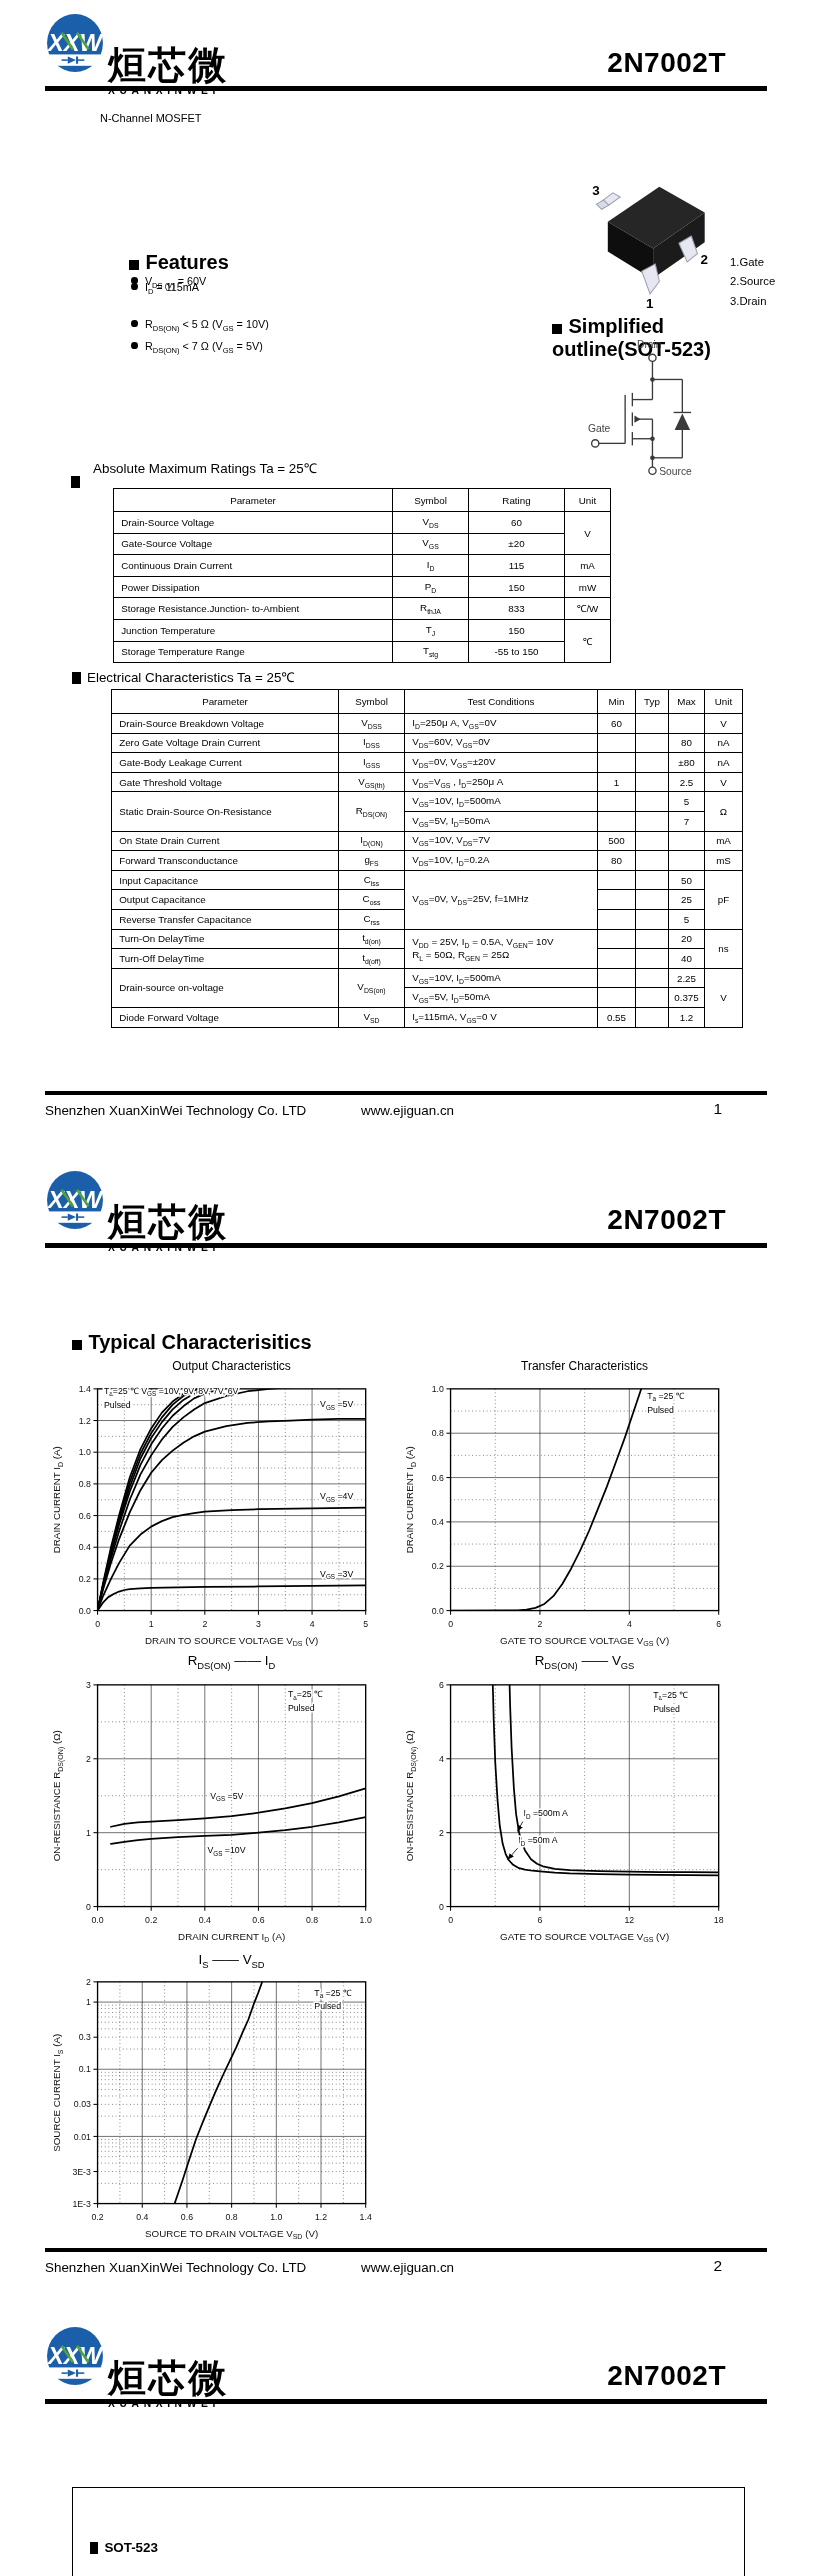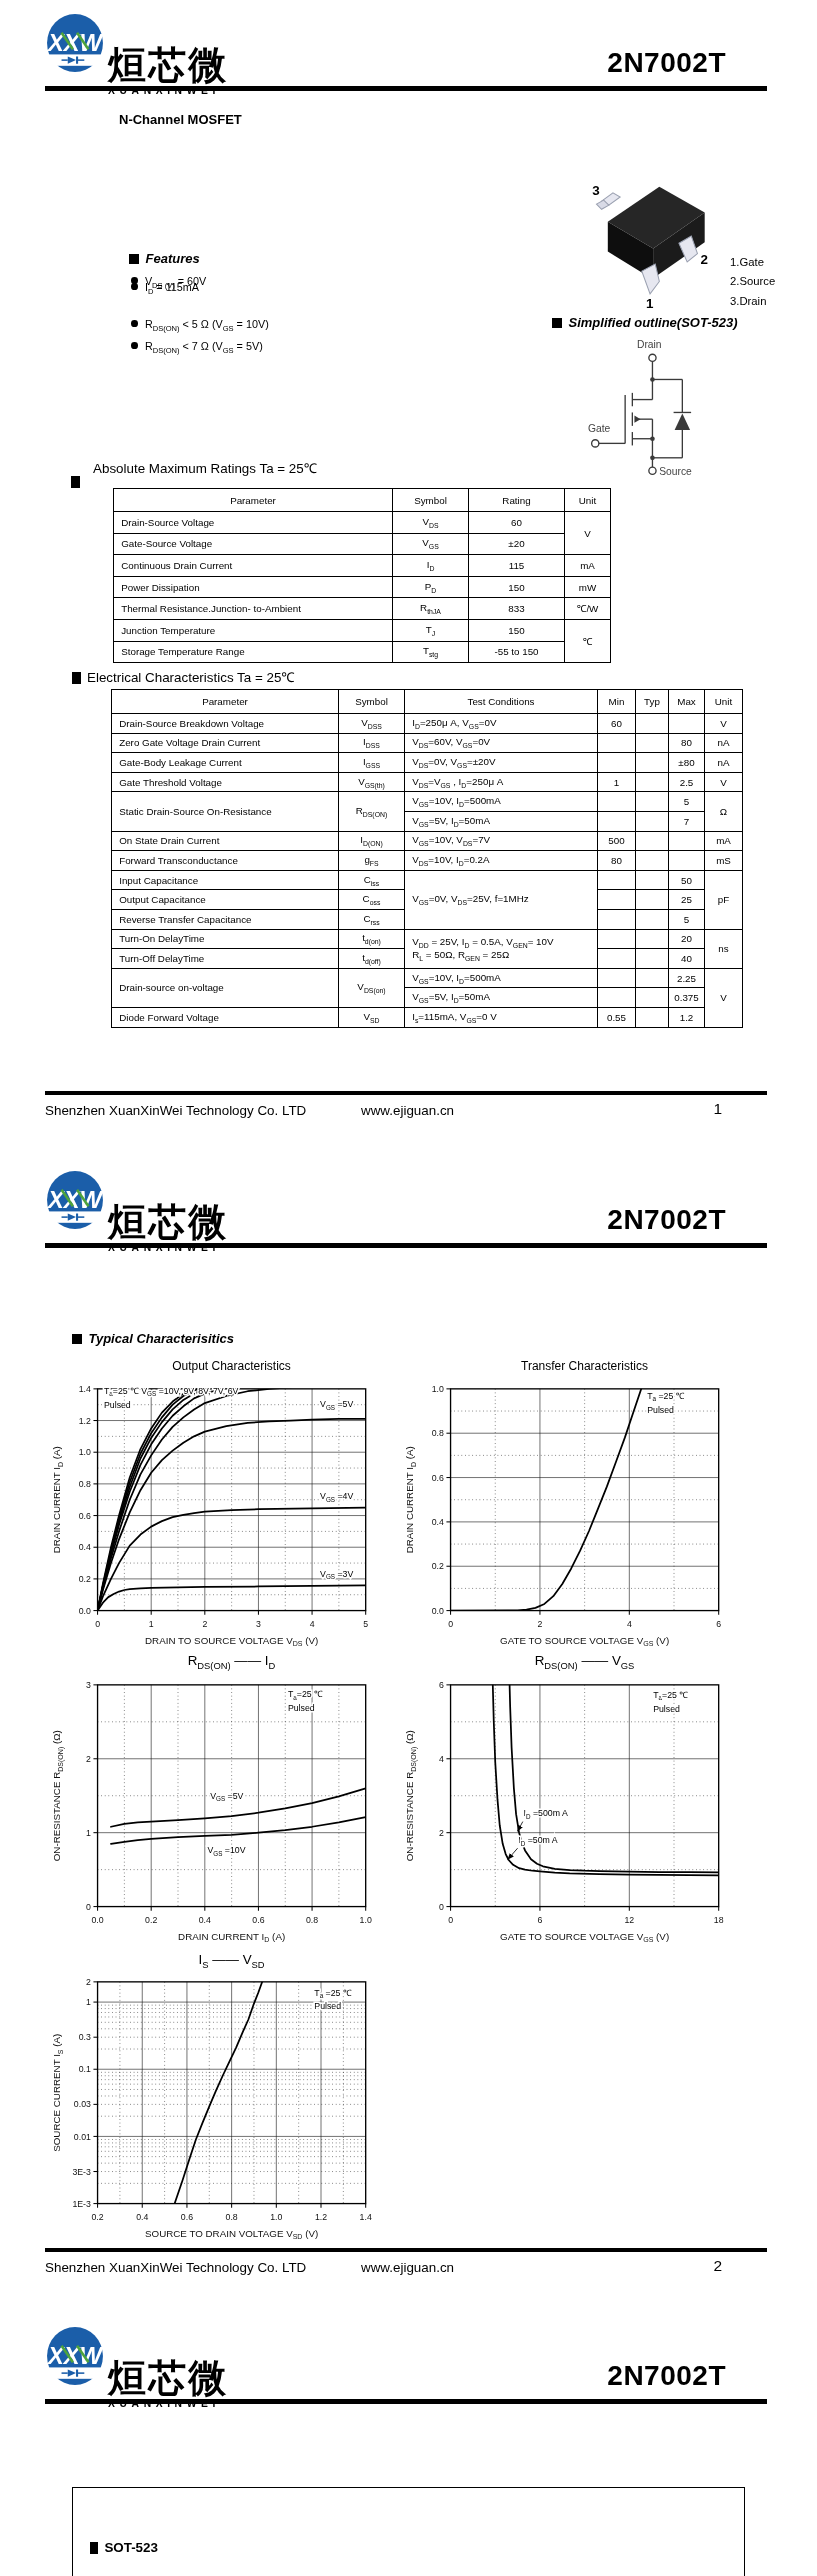--- a/index.html
+++ b/index.html
@@ -15,24 +15,24 @@
   .logo-en{font-size:10.3px;font-weight:600;letter-spacing:4.6px;margin-top:-3.1px;}
   .partnum{position:absolute;right:52px;top:49px;font-size:28px;font-weight:800;letter-spacing:0.5px;line-height:1;}
   .hrule{position:absolute;left:45px;width:722px;height:5.2px;background:#000;top:86px;}
   
   .frule{position:absolute;left:45px;width:722px;height:4.1px;background:#000;top:1091px;}
   .fco{position:absolute;left:45px;top:1103px;font-size:13.4px;}
   .fsite{position:absolute;left:361px;top:1103px;font-size:13.4px;}
   .fpage{position:absolute;right:56px;top:1100px;font-size:15.5px;}
   
   .sq{display:inline-block;width:10.3px;height:10.3px;background:#000;margin-right:6.2px;vertical-align:-1px;}
-  .h-sec{font-size:13px;font-weight:bold;font-style:italic;}
+  .h-sec{font-size:20px;font-weight:bold;}
   sub{font-size:70%;}
   
-  .subtitle{position:absolute;left:100px;top:112px;font-size:13px;font-weight:bold;margin-left:19px;}
+  .subtitle{position:absolute;left:100px;top:112px;font-size:11px;font-weight:normal;}
   .feat-head{position:absolute;left:129px;top:251px;}
   .feat{position:absolute;left:131px;font-size:10.8px;}
   .feat .dot{display:inline-block;width:6.7px;height:6.7px;border-radius:50%;background:#000;margin-right:7.2px;vertical-align:1px;}
   .pinlist{position:absolute;left:715px;font-size:11.3px;margin-left:15px;}
   .outline-head{position:absolute;left:552px;top:315px;}
   .abs-title{position:absolute;left:93px;top:459px;font-size:13.4px;}
   .sec-marker{position:absolute;left:71px;top:476px;width:8.8px;height:12.4px;background:#000;}
   table{border-collapse:collapse;table-layout:fixed;border:1.5px solid #000;}
   td,th{border:1px solid #000;font-weight:normal;vertical-align:middle;text-align:center;
         font-size:9.8px;padding:0 2.1px;overflow:hidden;}
@@ -178,21 +178,21 @@
             <td>115</td>
             <td>mA</td>
           </tr>
       <tr>
             <td class="tl">Power Dissipation</td>
             <td>P<sub>D</sub></td>
             <td>150</td>
             <td>mW</td>
           </tr>
       <tr>
-            <td class="tl">Thermal Resistance.Junction- to-Ambient</td>
+            <td class="tl">Storage Resistance.Junction- to-Ambient</td>
             <td>R<sub>thJA</sub></td>
             <td>833</td>
             <td>℃/W</td>
           </tr>
       <tr>
             <td class="tl">Junction Temperature</td>
             <td>T<sub>J</sub></td>
             <td>150</td>
             <td rowspan="2">℃</td>
           </tr>

